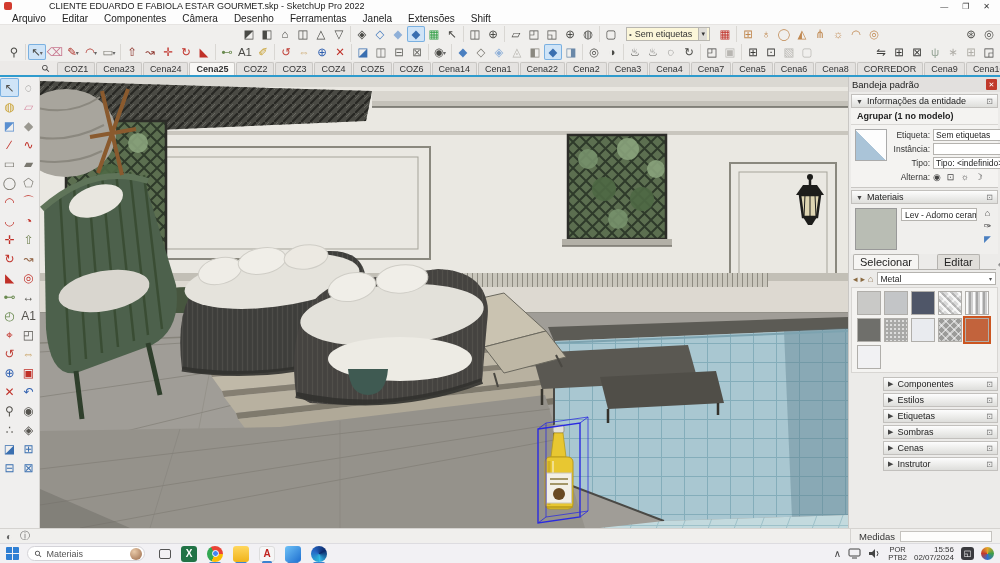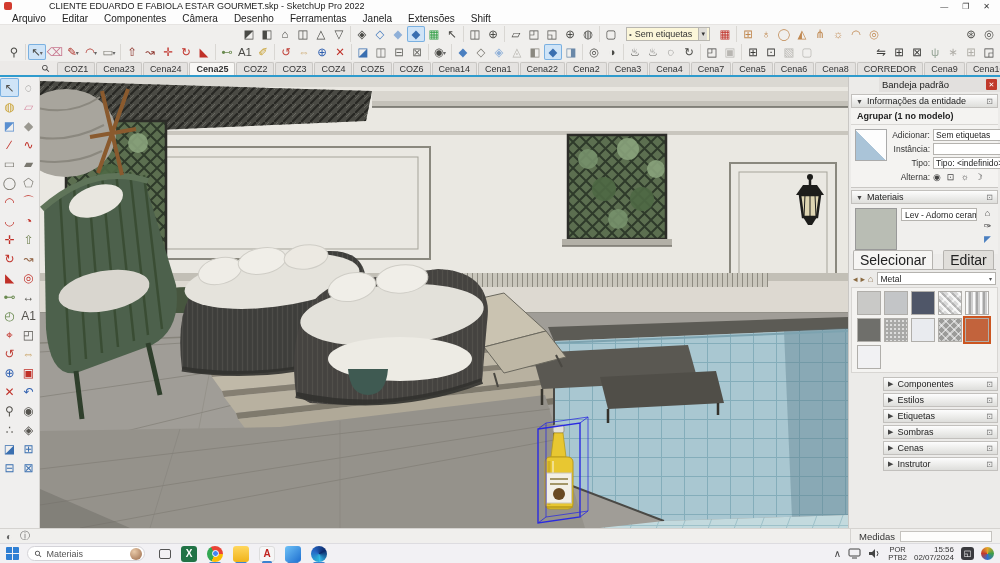--- a/index.html
+++ b/index.html
@@ -34,41 +34,41 @@
   .tab{font-size:9px;color:#333;padding:1px 6px 1px;border:1px solid #c9c7c4;border-bottom:none;background:#e4e2e0;margin-right:1px;border-radius:2px 2px 0 0;white-space:nowrap;}
   .tab.active{background:#f8f7f5;font-weight:bold;}
   
   #main{top:77px;height:451px;background:#9a9a96;}
   #palette{position:absolute;left:0;top:0;width:40px;height:451px;background:#f0efee;border-right:1px solid #d5d3d0;display:flex;flex-wrap:wrap;align-content:flex-start;padding-top:1px;}
   .pal{width:19px;height:19px;display:flex;align-items:center;justify-content:center;font-size:12px;color:#55534e;border-radius:2px;}
   .pal.act{background:#cfe4f7;box-shadow:inset 0 0 0 1px #7ab0e0;}
   #viewport{position:absolute;left:40px;top:0;width:808px;height:451px;background:#eae8e2;}
   
   #rpanel{position:absolute;left:848px;top:0;width:152px;height:451px;background:#ecebe9;border-left:1px solid #c9c7c4;font-size:9px;color:#222;}
-  #rp-title{height:15px;background:#e2e0de;display:flex;align-items:center;padding:0 3px;font-size:9.5px;margin-left:30px;}
+  #rp-title{height:15px;background:#e2e0de;display:flex;align-items:center;padding:0 3px;font-size:9.5px;}
   #rp-close{margin-left:auto;width:11px;height:11px;background:#c0392b;color:#fff;display:flex;align-items:center;justify-content:center;font-size:7px;border-radius:1px;}
   .rp-hd{height:14px;background:linear-gradient(#fdfdfd,#dededb);border:1px solid #c2c0bd;display:flex;align-items:center;padding:0 4px;margin:2px 2px 0;font-size:9px;}
   .rp-hd .arr{font-size:7px;margin-right:4px;color:#444;}
   .rp-hd .pin{margin-left:auto;font-size:8px;color:#777;}
   #rp-subject{font-weight:bold;padding:3px 6px;background:#f4f3f1;border-bottom:1px solid #d8d6d3;margin:0 2px;}
   #entity-body{display:flex;padding:4px 4px 4px;gap:5px;background:#f4f3f1;margin:0 2px;border-bottom:1px solid #c9c7c4;}
   #group-thumb{width:32px;height:32px;border:1px solid #aaa;background:linear-gradient(45deg,#aac4d8 49%,#fdfdfd 50%);flex:0 0 auto;}
   .ef-rows{flex:1;display:flex;flex-direction:column;gap:2px;}
   .ef-row{display:flex;align-items:center;gap:3px;height:12px;}
   .ef-label{width:38px;text-align:right;color:#333;font-size:8.5px;flex:0 0 auto;}
   .ef-select,.ef-input{flex:1;height:12px;background:#fff;border:1px solid #b5b3af;font-size:8.5px;display:flex;align-items:center;padding:0 2px;color:#222;overflow:hidden;white-space:nowrap;}
   .ef-input input{border:none;outline:none;width:100%;font-size:8.5px;font-family:"Liberation Sans",sans-serif;background:transparent;}
   .toggles{display:flex;gap:6px;font-size:9px;color:#444;}
   #mat-body{display:flex;gap:4px;padding:4px;background:#f0efed;margin:0 2px;}
   #mat-preview{width:42px;height:42px;border:1px solid #999;background:#b9bdb4;flex:0 0 auto;}
   #mat-name{flex:1;height:13px;background:#fff;border:1px solid #b5b3af;font-size:8.5px;padding:0 3px;display:flex;align-items:center;white-space:nowrap;overflow:hidden;}
   #mat-side{display:flex;flex-direction:column;gap:3px;width:13px;align-items:center;font-size:9px;color:#333;}
   #mat-side .blue{color:#4a7fc0;}
   #mat-tabs{display:flex;align-items:flex-end;margin:2px 4px 0;border-bottom:1px solid #b5b3af;height:14px;}
-  .mtab{font-size:14px;padding:1px 6px;border:1px solid #b5b3af;border-bottom:none;background:#e0deda;margin-right:10px;border-radius:2px 2px 0 0;}
+  .mtab{font-size:11px;padding:1px 6px;border:1px solid #b5b3af;border-bottom:none;background:#e0deda;margin-right:18px;border-radius:2px 2px 0 0;}
   .mtab.active{background:#f6f5f3;}
   #mat-eyedrop{margin-left:auto;font-size:9px;color:#555;}
   #mat-nav{display:flex;align-items:center;gap:3px;padding:2px 4px;}
   #mat-nav .nico{font-size:9px;color:#8a6a40;}
   #mat-coll{flex:1;height:13px;background:#fff;border:1px solid #b5b3af;font-size:8.5px;display:flex;align-items:center;padding:0 3px;}
   #mat-coll .ddc{margin-left:auto;font-size:6px;color:#555;}
   #swatches{display:flex;flex-wrap:wrap;gap:3px;padding:3px 5px;background:#f4f3f1;margin:0 2px;border:1px solid #d8d6d3;}
   .sw{width:24px;height:24px;border:1px solid #b0aeaa;}
   .sw.sel{outline:2px solid #cc5520;}
   .p-diamond{background-image:repeating-linear-gradient(45deg,rgba(255,255,255,.75) 0 2px,rgba(110,110,110,.35) 2px 4px,transparent 4px 7px),repeating-linear-gradient(-45deg,rgba(255,255,255,.6) 0 2px,transparent 2px 7px);}
@@ -563,21 +563,21 @@
     <div class="rp-hd">
       <span class="arr">▼</span>
       <span>Informações da entidade</span>
       <span class="pin">⊡</span>
     </div>
     <div id="rp-subject">Agrupar (1 no modelo)</div>
     <div id="entity-body">
       <div id="group-thumb"></div>
       <div class="ef-rows">
         <div class="ef-row">
-          <span class="ef-label">Adicionar:</span>
+          <span class="ef-label">Etiqueta:</span>
           <span class="ef-select">
             <span>Sem etiquetas</span>
 
           </span>
         </div>
         <div class="ef-row">
           <span class="ef-label">Instância:</span>
           <span class="ef-input">
               <input value="" style="">
             </span>

